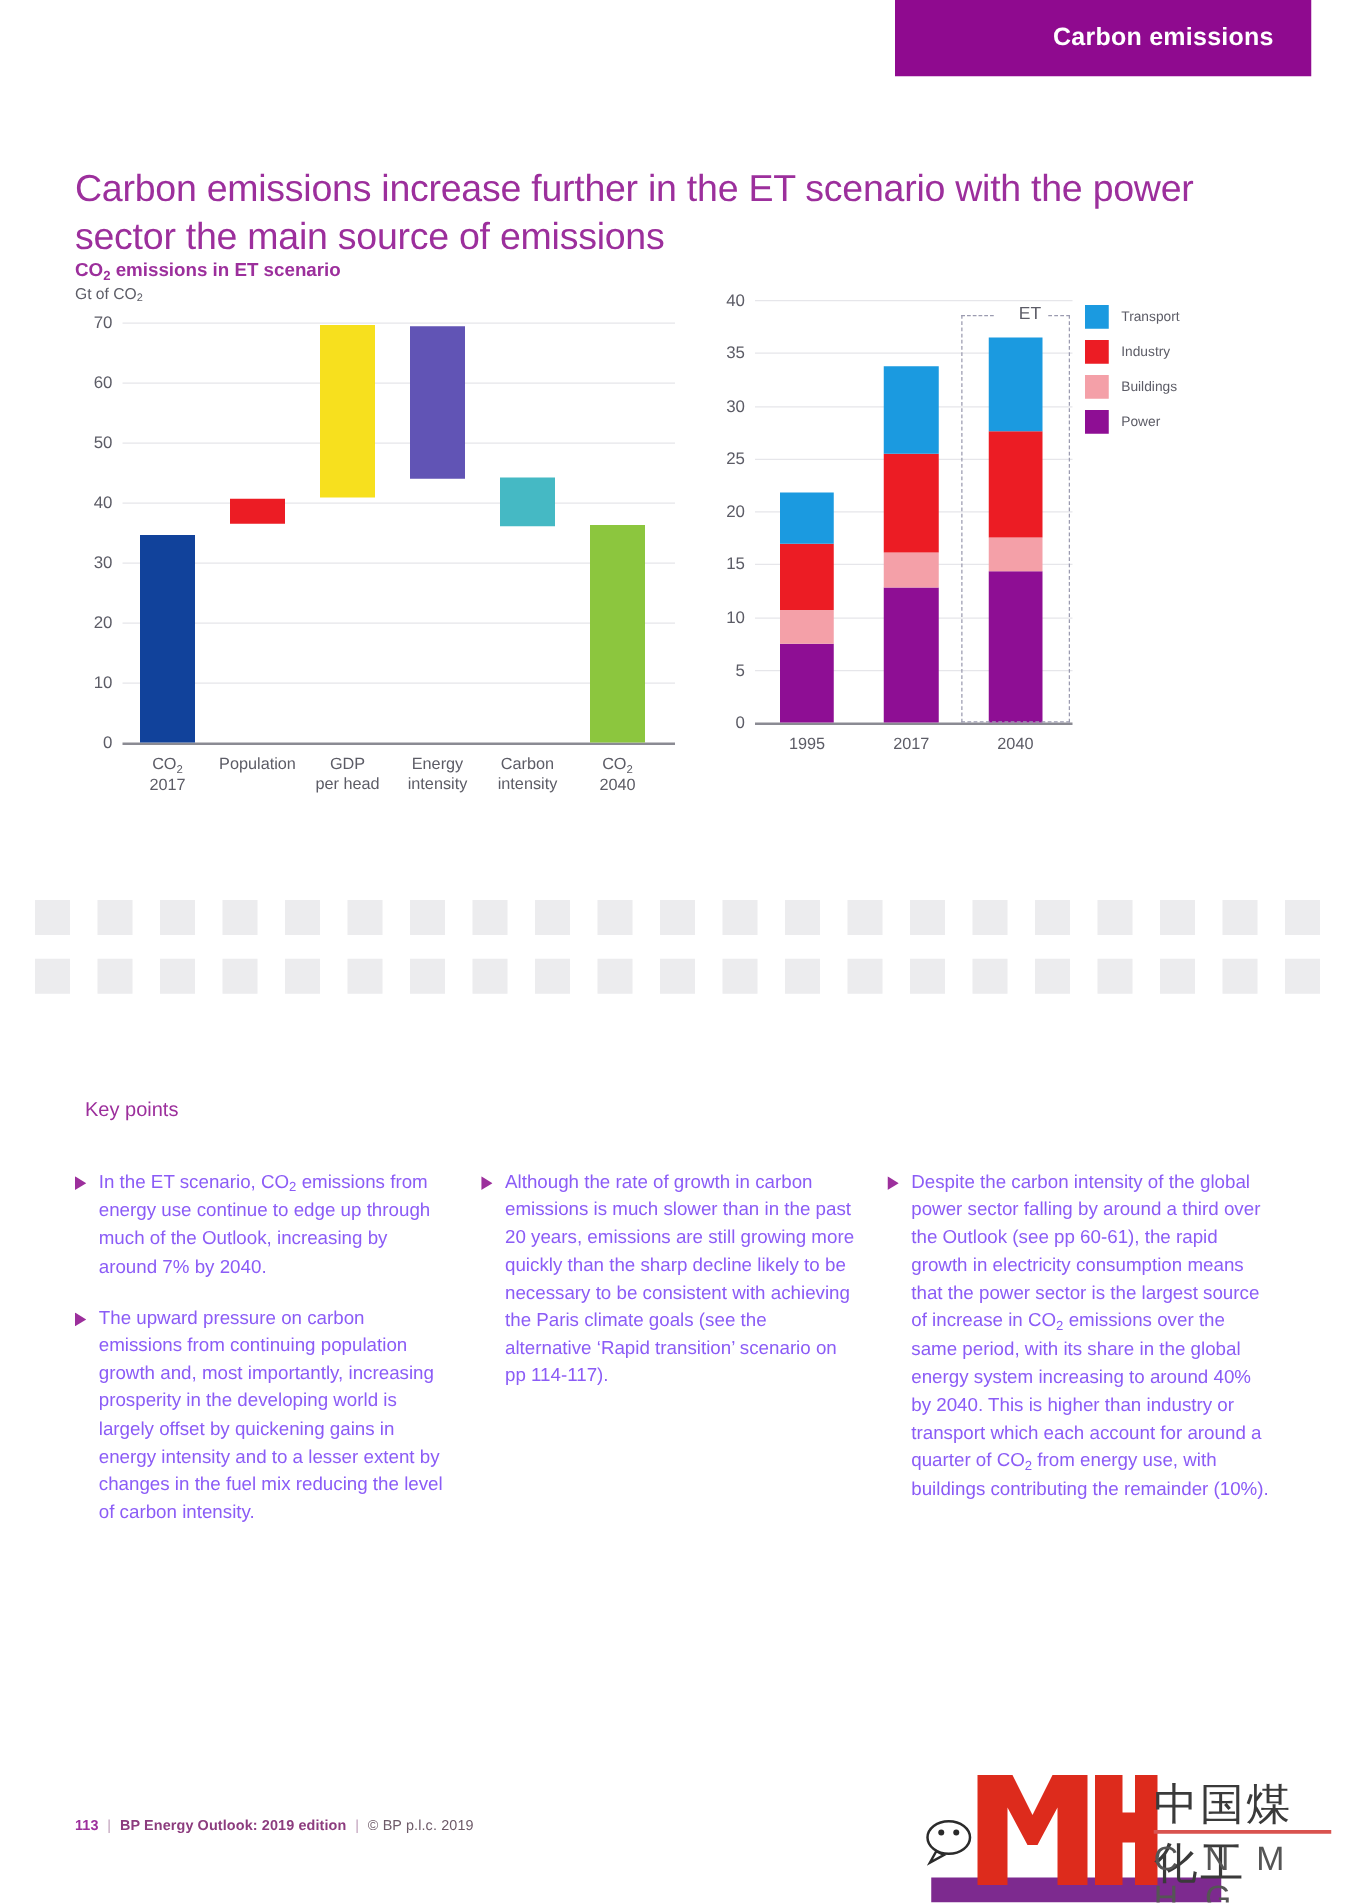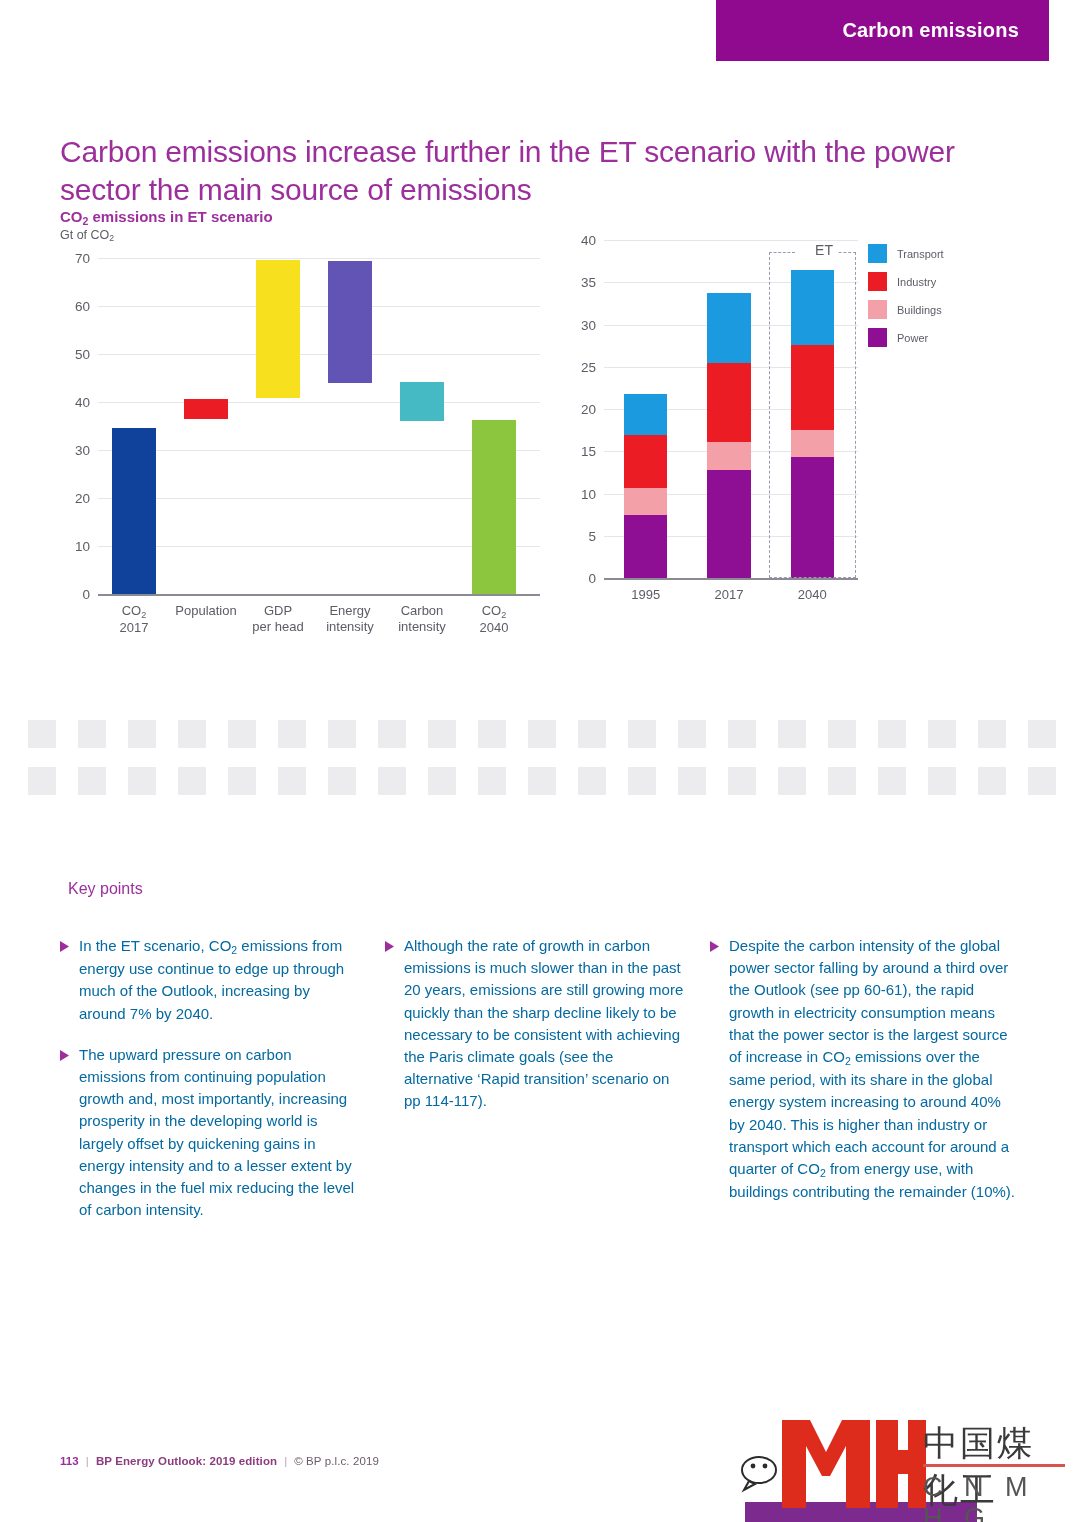--- a/index.html
+++ b/index.html
@@ -94,21 +94,21 @@
   .kp-col{position:absolute;top:935px;}
   #kp-col-0{left:60px;width:300px;}
   #kp-col-1{left:385px;width:300px;}
   #kp-col-2{left:710px;width:310px;}
 
   .kp{display:flex;margin-bottom:19px;}
   .kp .tri{
     flex:0 0 auto;width:10px;margin-right:9px;padding-top:6px;
   }
   .kp .tri svg{display:block;}
-  .kp .body{font-size:15px;line-height:22.2px;color:#0369a1;}
+  .kp .body{font-size:15px;line-height:22.2px;color:#8b5cf6;}
 
   
   .footer{
     position:absolute;left:60px;top:1455px;
     font-size:11.5px;font-weight:bold;color:#8c3c7e;letter-spacing:.1px;
     display:flex;align-items:center;gap:7px;white-space:nowrap;
   }
   .footer .sep{color:#c0a0bb;font-weight:normal;}
   .footer .pg{color:#9c2f9c;}
   .footer .cp{color:#6d5a68;font-weight:normal;}

